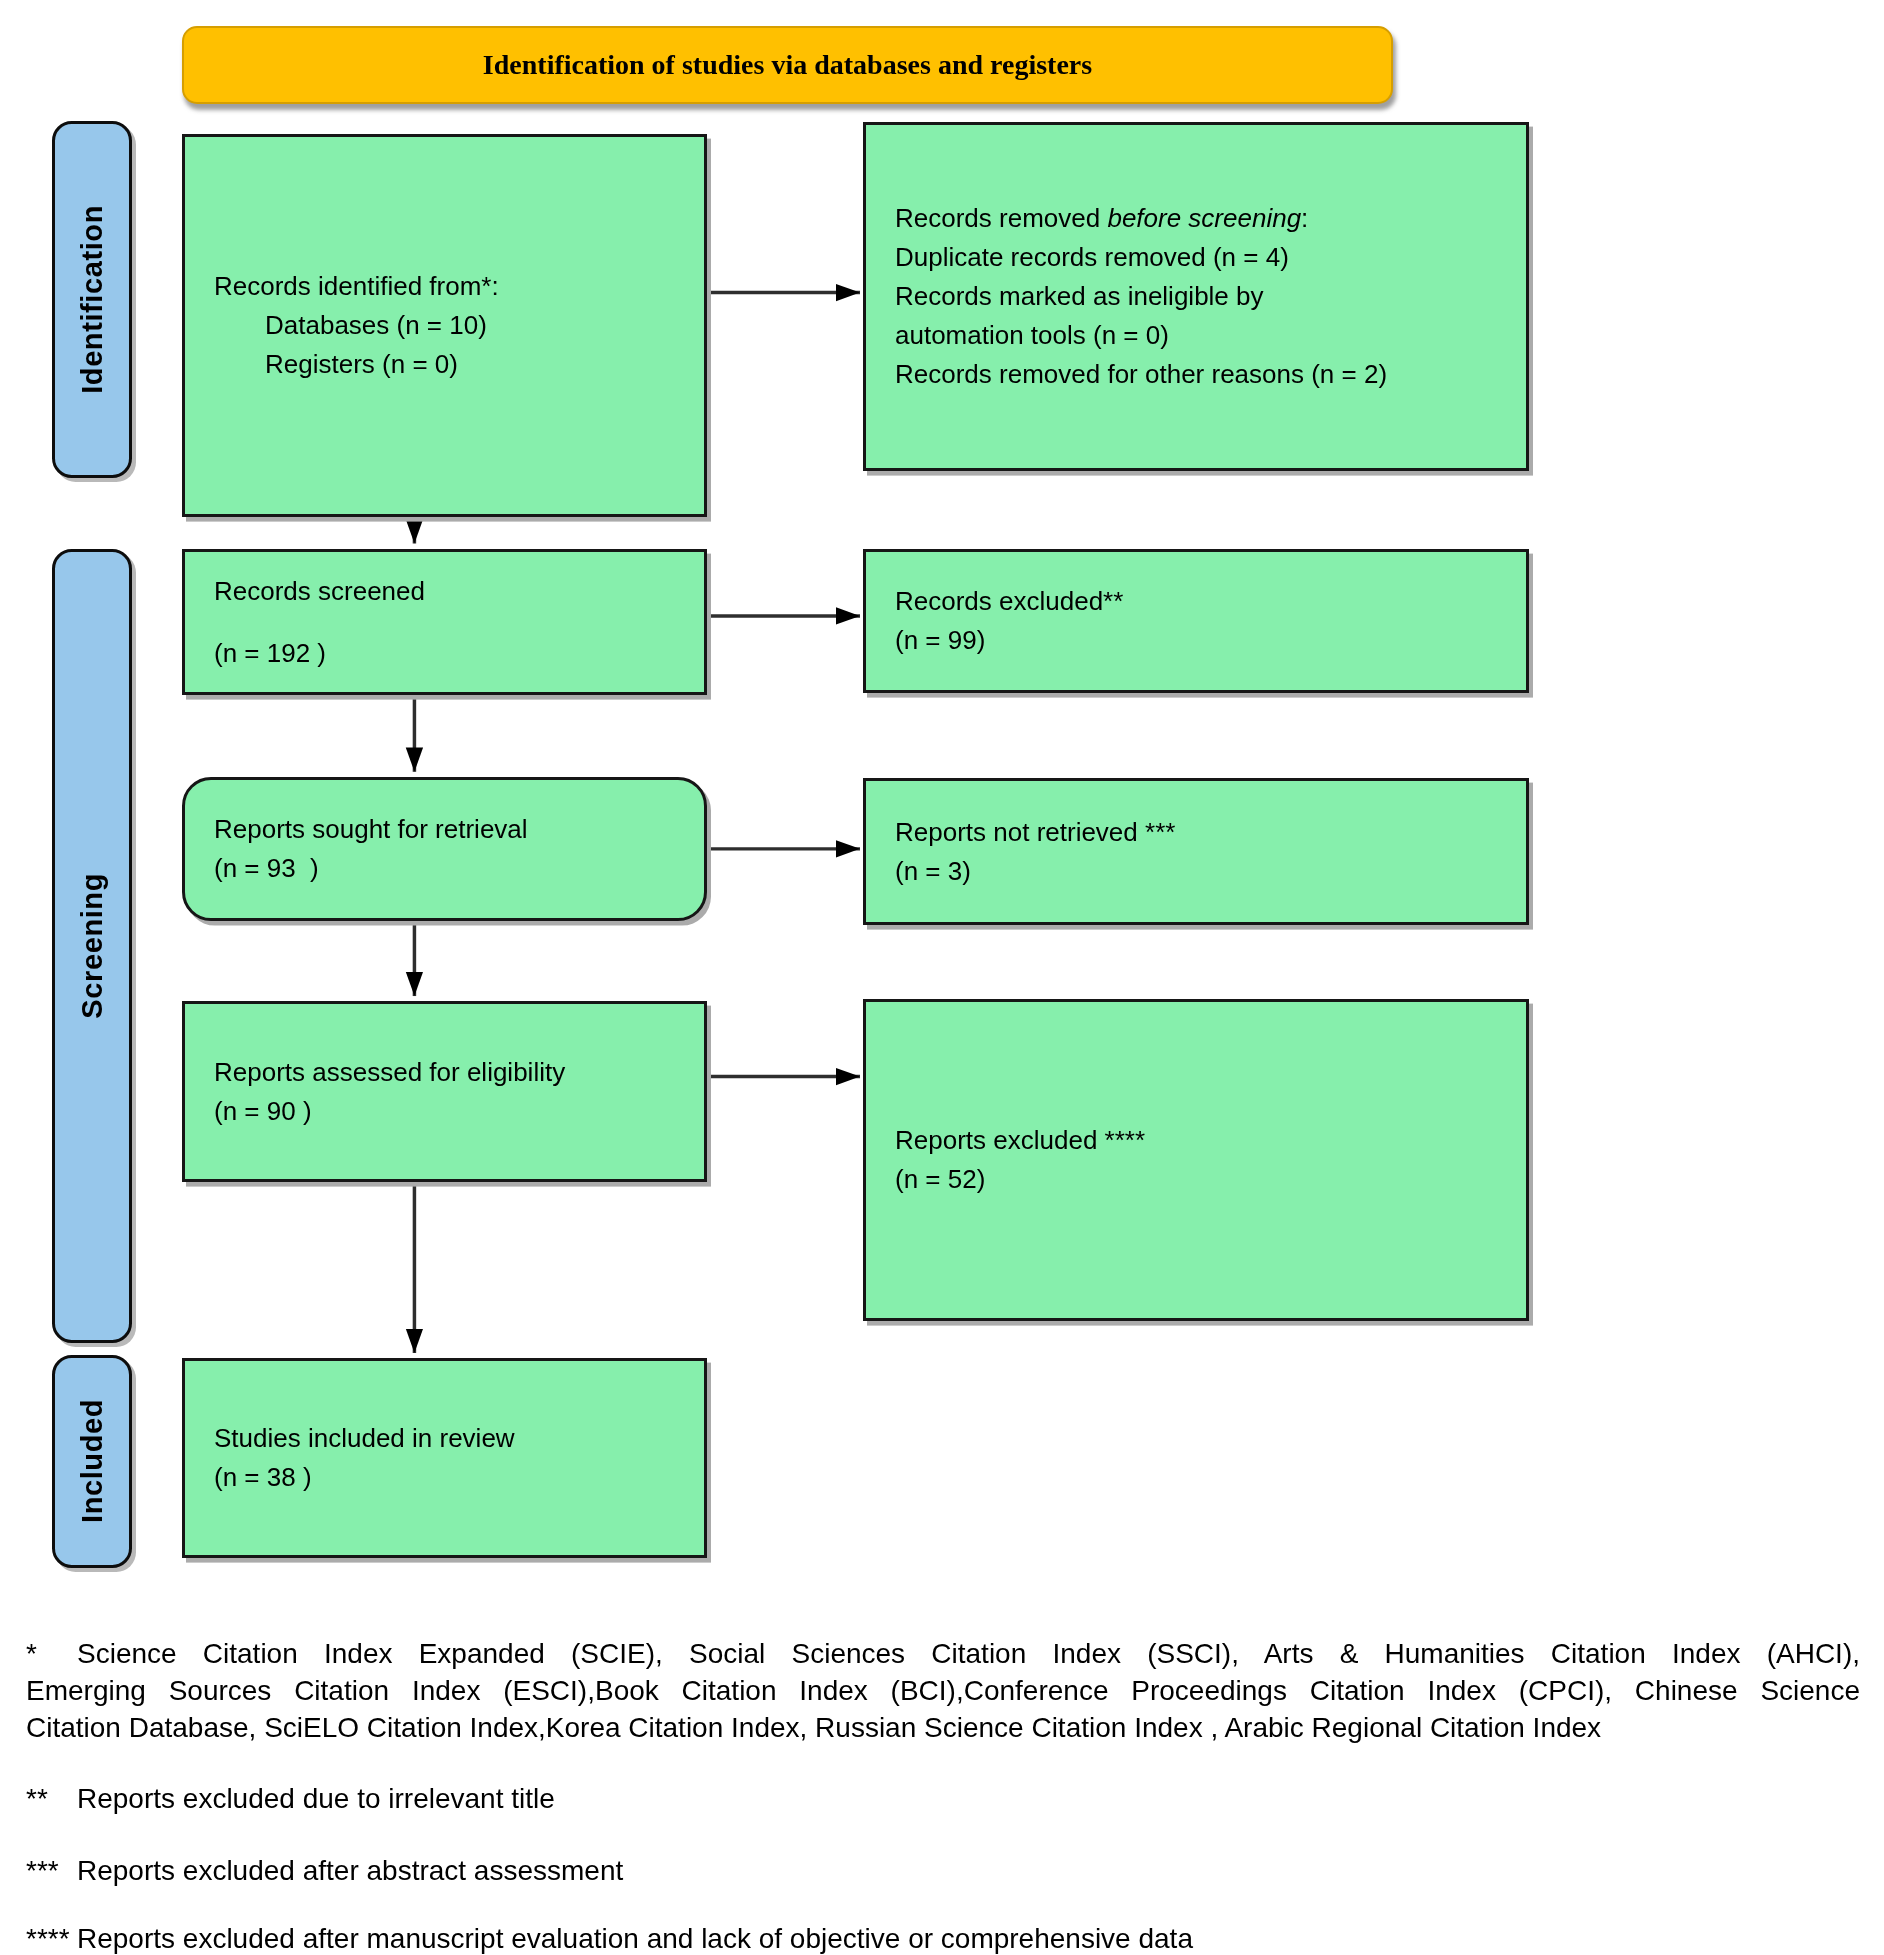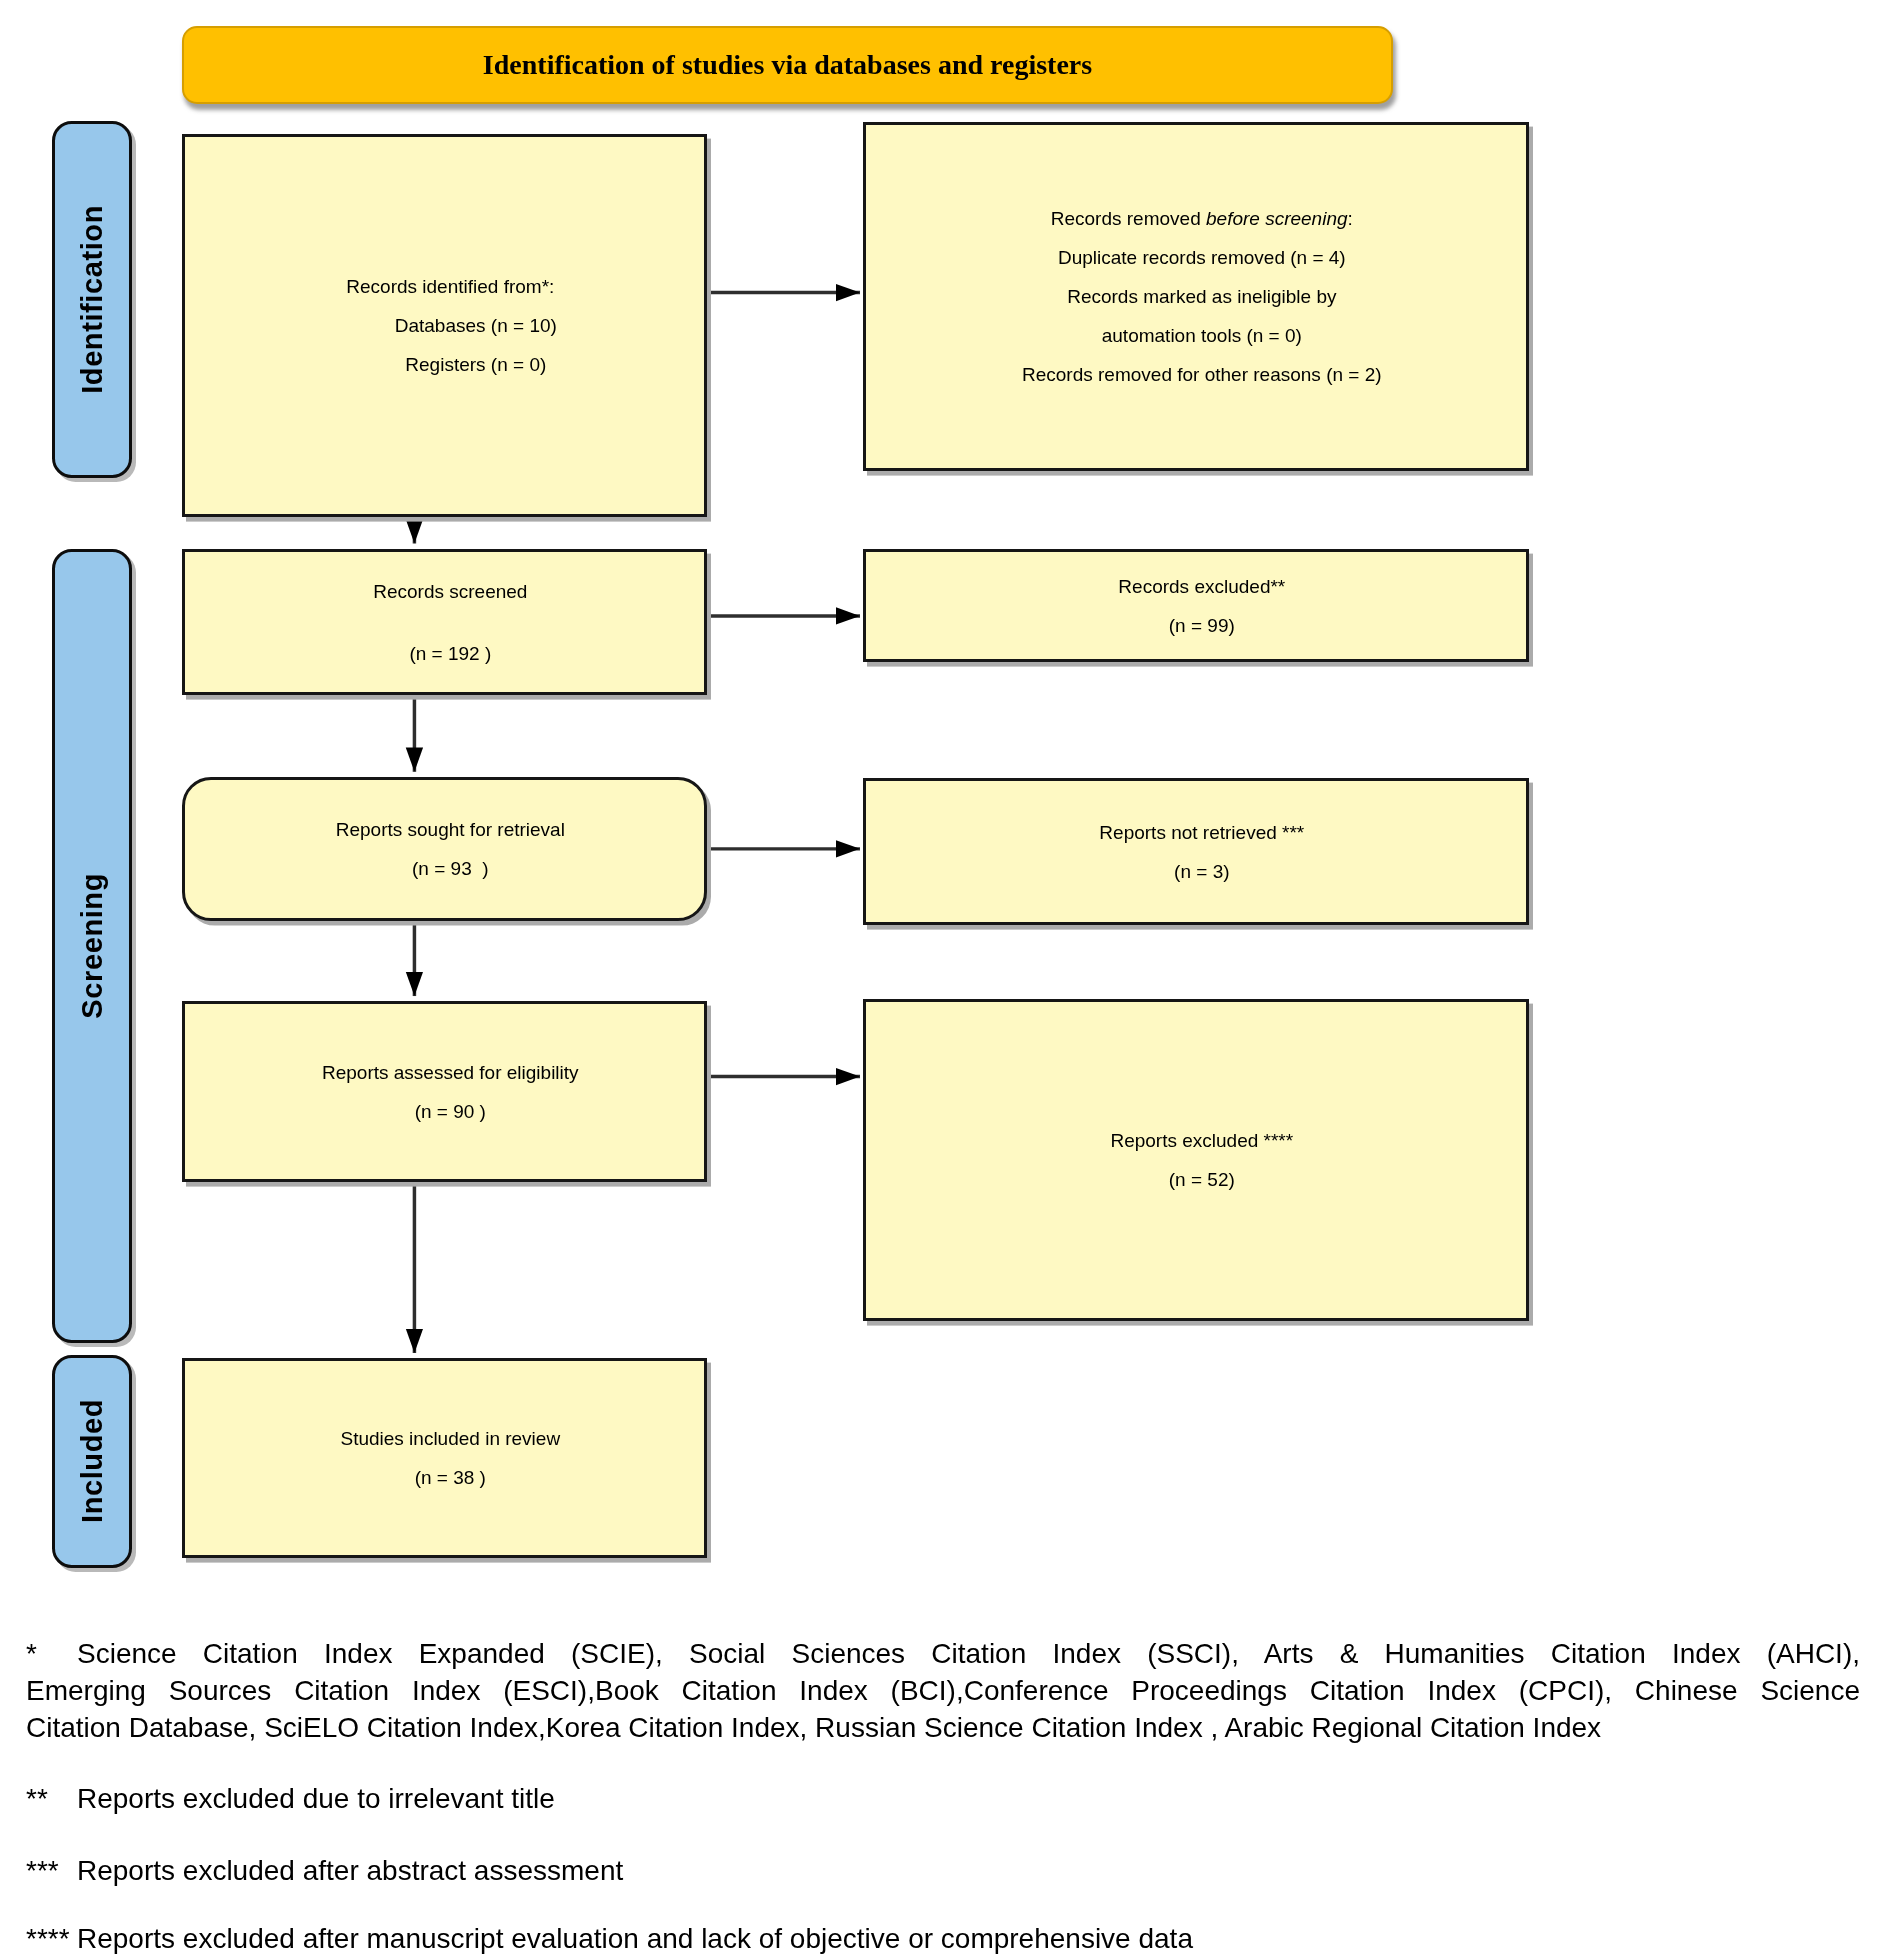--- a/index.html
+++ b/index.html
@@ -26,26 +26,26 @@
     background: #97C7EB; border: 3.5px solid #0d0d0d; border-radius: 19.7px;
     box-shadow: 4px 4px 0 #b9b9b9;
     display: flex; align-items: center; justify-content: center;
   }
   .side span {
     writing-mode: vertical-rl; transform: rotate(180deg);
     font-weight: bold; font-size: 29px; letter-spacing: 0.6px; white-space: nowrap;
   }
 
   .box {
-    position: absolute; background: #fef9c3;
+    position: absolute; background: #86efac;
     border: 3.5px solid #161616;
     box-shadow: 4px 4.6px 0 #ababab;
     display: flex; flex-direction: column; justify-content: center;
-    font-size: 19px; line-height: 39px;
-    padding: 0 17.4px 0 29px; box-sizing: border-box; text-align: center;
+    font-size: 26px; line-height: 39px;
+    padding: 0 17.4px 0 29px; box-sizing: border-box;
   }
   .indent { padding-left: 51px; }
   .it { font-style: italic; }
 
   .fn {
     position: absolute; left: 26px; width: 1834px;
     font-size: 28px; line-height: 37px;
   }
   .fjust { text-align: justify; text-align-last: justify; }
   .fnrow { display: flex; }
@@ -113,21 +113,21 @@
   </div>
 
   <div class="box" style="left:863px; top:122px; width:666px; height:349px;">
     <div><span>Records removed </span><span class="it">before screening</span><span>:</span></div>
     <div>Duplicate records removed (n = 4)</div>
     <div>Records marked as ineligible by</div>
     <div>automation tools (n = 0)</div>
     <div>Records removed for other reasons (n = 2)</div>
   </div>
 
-  <div class="box" style="left:863px; top:549px; width:666px; height:113px;">
+  <div class="box" style="left:863px; top:549px; width:666px; height:144px;">
     <div>Records excluded**</div>
     <div>(n = 99)</div>
   </div>
 
   <div class="box" style="left:863px; top:778px; width:666px; height:147px;">
     <div>Reports not retrieved ***</div>
     <div>(n = 3)</div>
   </div>
 
   <div class="box" style="left:863px; top:999px; width:666px; height:322px;">

